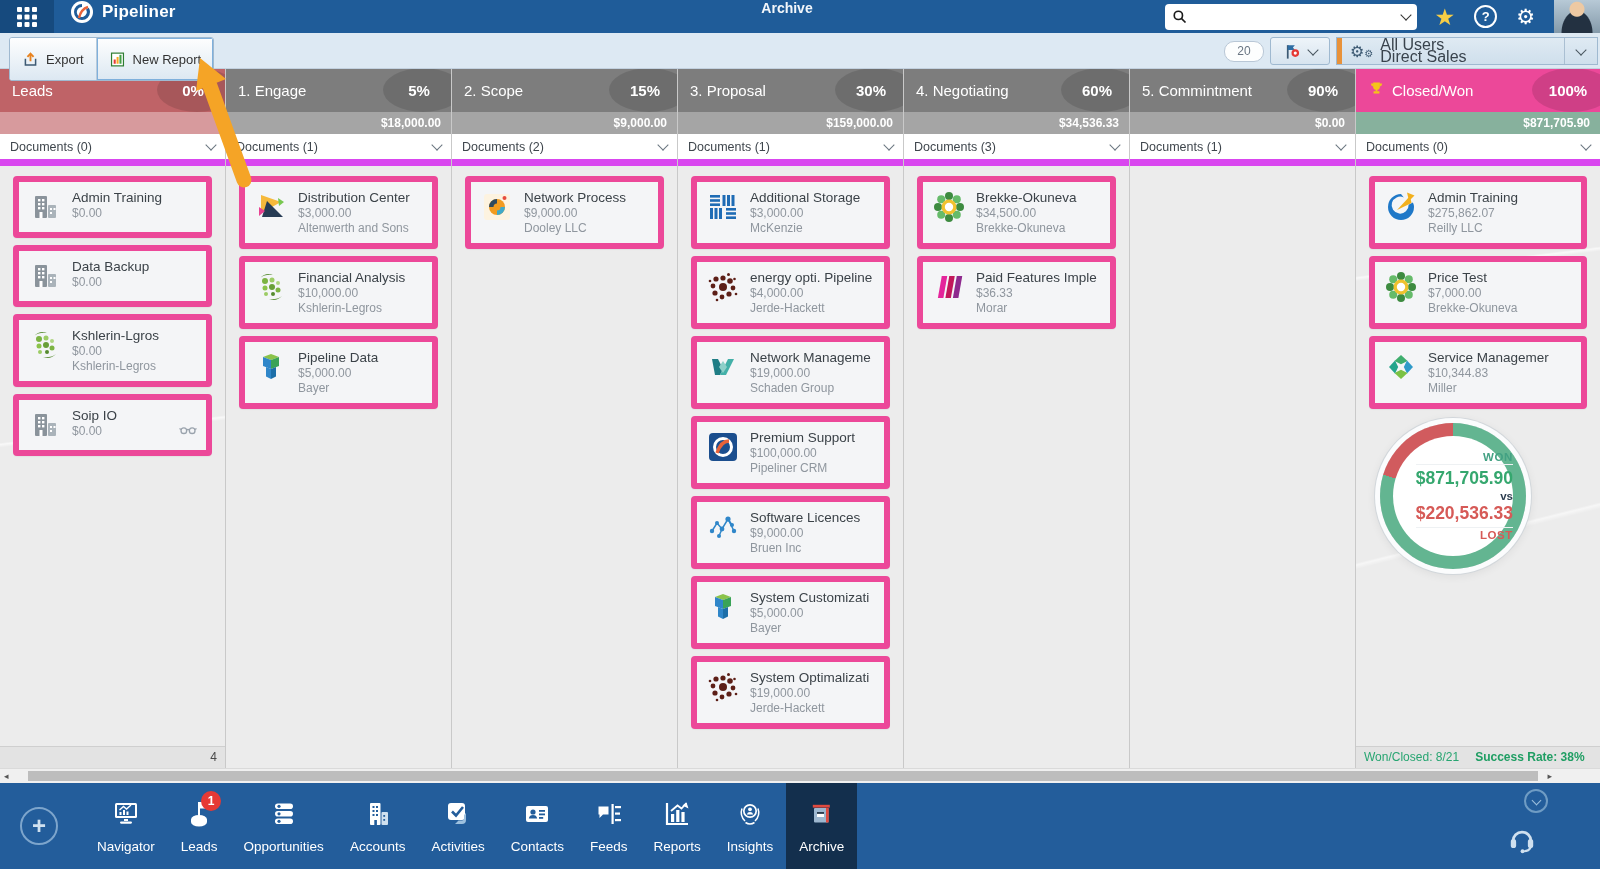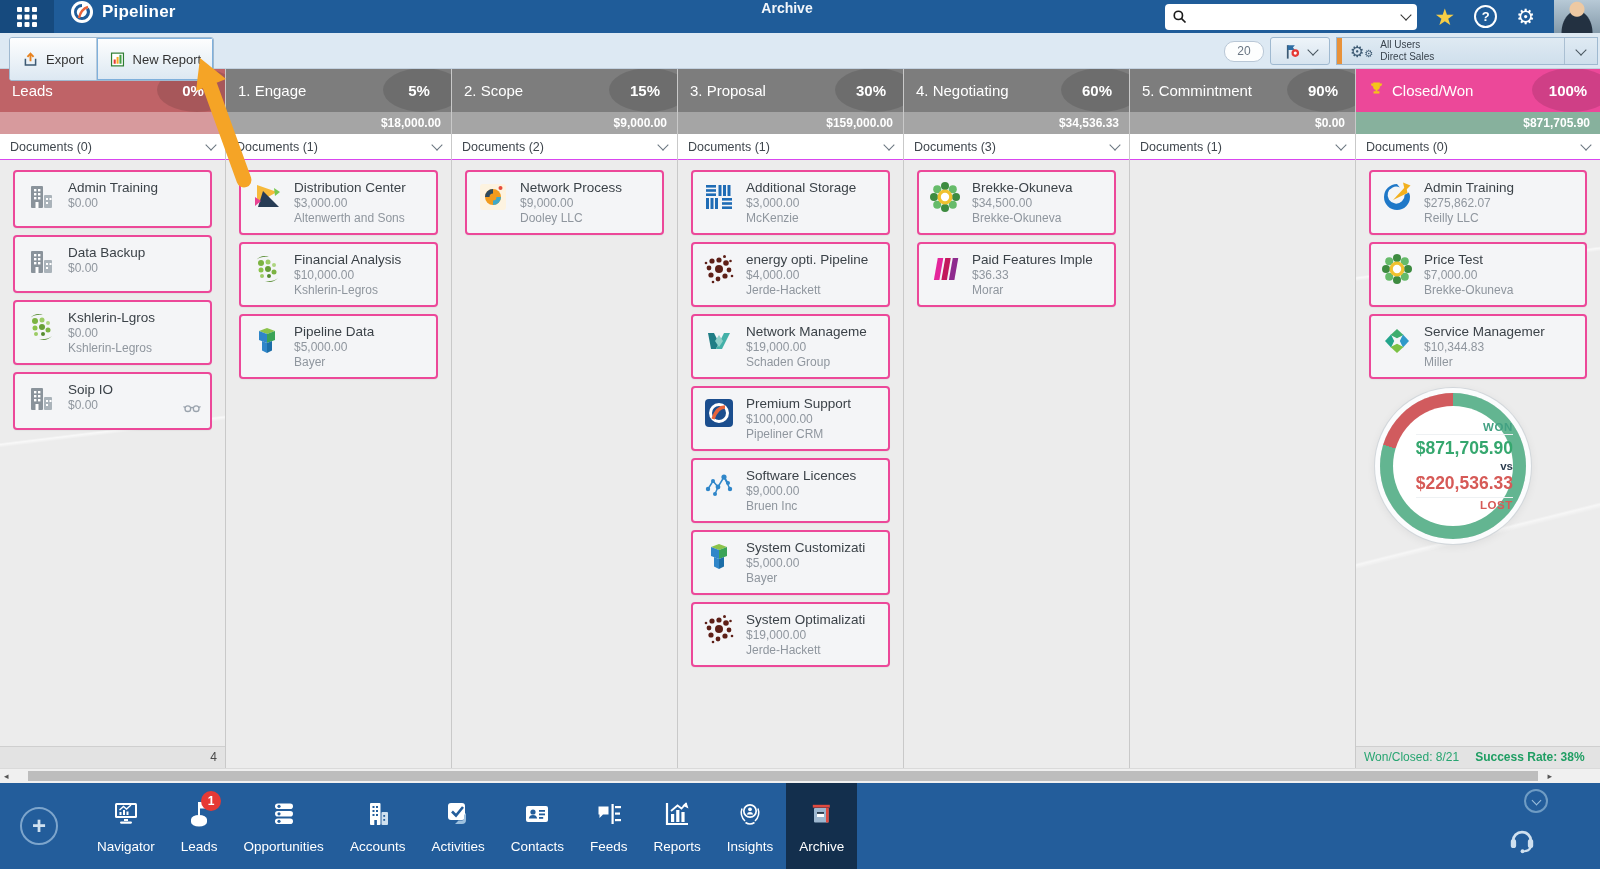--- a/index.html
+++ b/index.html
@@ -28,21 +28,21 @@
   .tbtn{display:flex;align-items:center;gap:7px;padding:8px 12px;height:26px;font-size:13px;color:#333;cursor:pointer;
         background:linear-gradient(#fefefe,#dce8f2)}
   .tbtn+.tbtn{border-left:1px solid #b9cbdb;box-shadow:inset 0 0 0 1px #7fb0dc}
   .pill{position:absolute;left:1224px;top:8px;width:38px;height:19px;border:1px solid #b9c7d6;border-radius:10px;background:#fdfefe;color:#6a7683;font-size:12px;text-align:center;line-height:18px}
   .flagbox{position:absolute;left:1270px;top:4px;width:58px;height:26px;border:1px solid #9fb9d0;border-radius:3px;
            background:linear-gradient(#eef4f9,#d7e4ef);display:flex;align-items:center;justify-content:center;gap:7px;cursor:pointer}
   .scopebox{position:absolute;left:1336px;top:4px;width:260px;height:26px;border:1px solid #9fb9d0;
             background:linear-gradient(#dfeaf3,#cfdfec);display:flex;align-items:center;cursor:pointer}
   .scope-accent{width:5px;align-self:stretch;background:#e8923a;flex:none}
   .scope-gears{font-size:16px;color:#3d5a73;margin:0 7px 0 8px}
-  .scope-lines{flex:1;font-size:10px;color:#39434d;line-height:12px}
+  .scope-lines{flex:1;font-size:16px;color:#39434d;line-height:12px}
   .scope-caret{width:32px;align-self:stretch;border-left:1px solid #aabfd2;display:grid;place-items:center}
   .chev{width:7px;height:7px;border-right:1.7px solid #49565f;border-bottom:1.7px solid #49565f;transform:rotate(45deg);display:inline-block;margin-top:-3px}
   
   .anno{position:absolute;left:182px;top:48px;z-index:40;pointer-events:none}
   
   .board{position:absolute;top:68px;left:0;width:1600px;height:700px;display:flex;z-index:10}
   .board::before{content:"";position:absolute;inset:0;z-index:0;pointer-events:none;background:
      linear-gradient(173deg, rgba(0,0,0,0) 41.8%, rgba(255,255,255,.65) 42%, rgba(0,0,0,0) 42.35%),
      linear-gradient(166deg, rgba(0,0,0,0) 75.8%, rgba(255,255,255,.55) 76%, rgba(0,0,0,0) 76.4%)}
   .col{display:flex;flex-direction:column;width:226px;flex:none;border-right:1px solid #c9c9c9;box-sizing:border-box;position:relative;z-index:1}
@@ -50,25 +50,25 @@
   .col-head{position:relative;height:44px;color:#fff;font-size:15px;display:flex;align-items:center;padding-left:12px;overflow:hidden;cursor:pointer;gap:7px}
   .pct{position:absolute;right:-12px;top:0;width:80px;height:44px;border-radius:50%;background:rgba(0,0,0,.12);
        display:grid;place-items:center;font-weight:bold;font-size:15px;padding-right:8px;box-sizing:border-box}
   .col.lead .col-head{background:#bf6367}
   .col.lead .col-amt{background:#d79a9d}
   .col.stage .col-head{background:#7d7d7d}
   .col.stage .col-amt{background:#a5a5a5}
   .col.won .col-head{background:#ec4899}
   .col.won .col-amt{background:#87b19d}
   .col-amt{height:22px;line-height:22px;text-align:right;padding-right:10px;color:#fff;font-size:12px;font-weight:bold}
-  .col-docs{height:25px;background:#fff;border-bottom:1px solid #d946ef;display:flex;align-items:center;justify-content:space-between;
+  .col-docs{height:25px;background:#fff;border-bottom:7px solid #d946ef;display:flex;align-items:center;justify-content:space-between;
             padding:0 10px;font-size:12.5px;color:#3f464d;cursor:pointer}
   .col-docs .chev{border-color:#6a7680}
   .col-body{flex:1;overflow:hidden;padding-top:10px}
-  .card{margin:0 13px 7px;background:#f4f5f7;border:2px solid #ec4899;border-radius:4px;display:flex;align-items:flex-start;
+  .card{margin:0 13px 7px;background:#f4f5f7;border:6px solid #ec4899;border-radius:4px;display:flex;align-items:flex-start;
         padding:7px 8px;gap:9px;min-height:58px;box-sizing:border-box;cursor:pointer;box-shadow:0 1px 1px rgba(0,0,0,.04)}
   .card-ico{width:36px;height:36px;flex:none}
   .card-txt{flex:1;min-width:0}
   .card-t{font-size:13.5px;color:#3b4248;line-height:17px;white-space:nowrap;overflow:hidden}
   .card-v,.card-c{font-size:12px;color:#8f969e;line-height:15px}
   .card-trail{align-self:flex-end;flex:none;margin-left:auto}
   .col-count{height:22px;background:#e3e3e3;border-top:1px solid #cfcfcf;font-size:12px;color:#4a4a4a;text-align:right;
              line-height:21px;padding-right:8px;box-sizing:border-box}
   .col.won .col-count{display:flex;gap:16px;justify-content:flex-start;padding-left:8px;white-space:nowrap;overflow:hidden}
   .wc{color:#27a571}.sr{color:#1f9e63;font-weight:bold}

